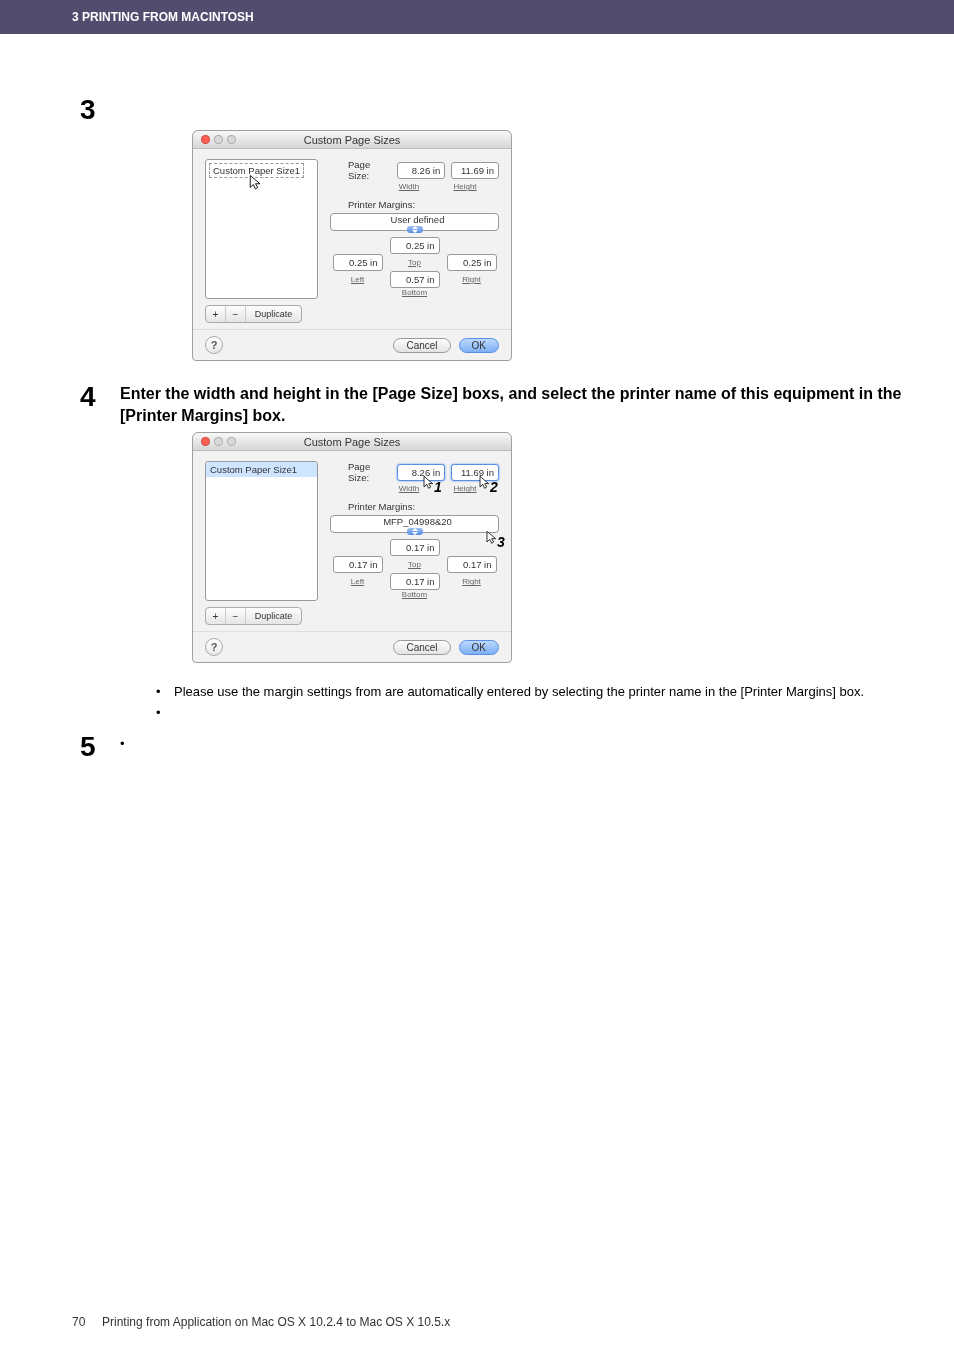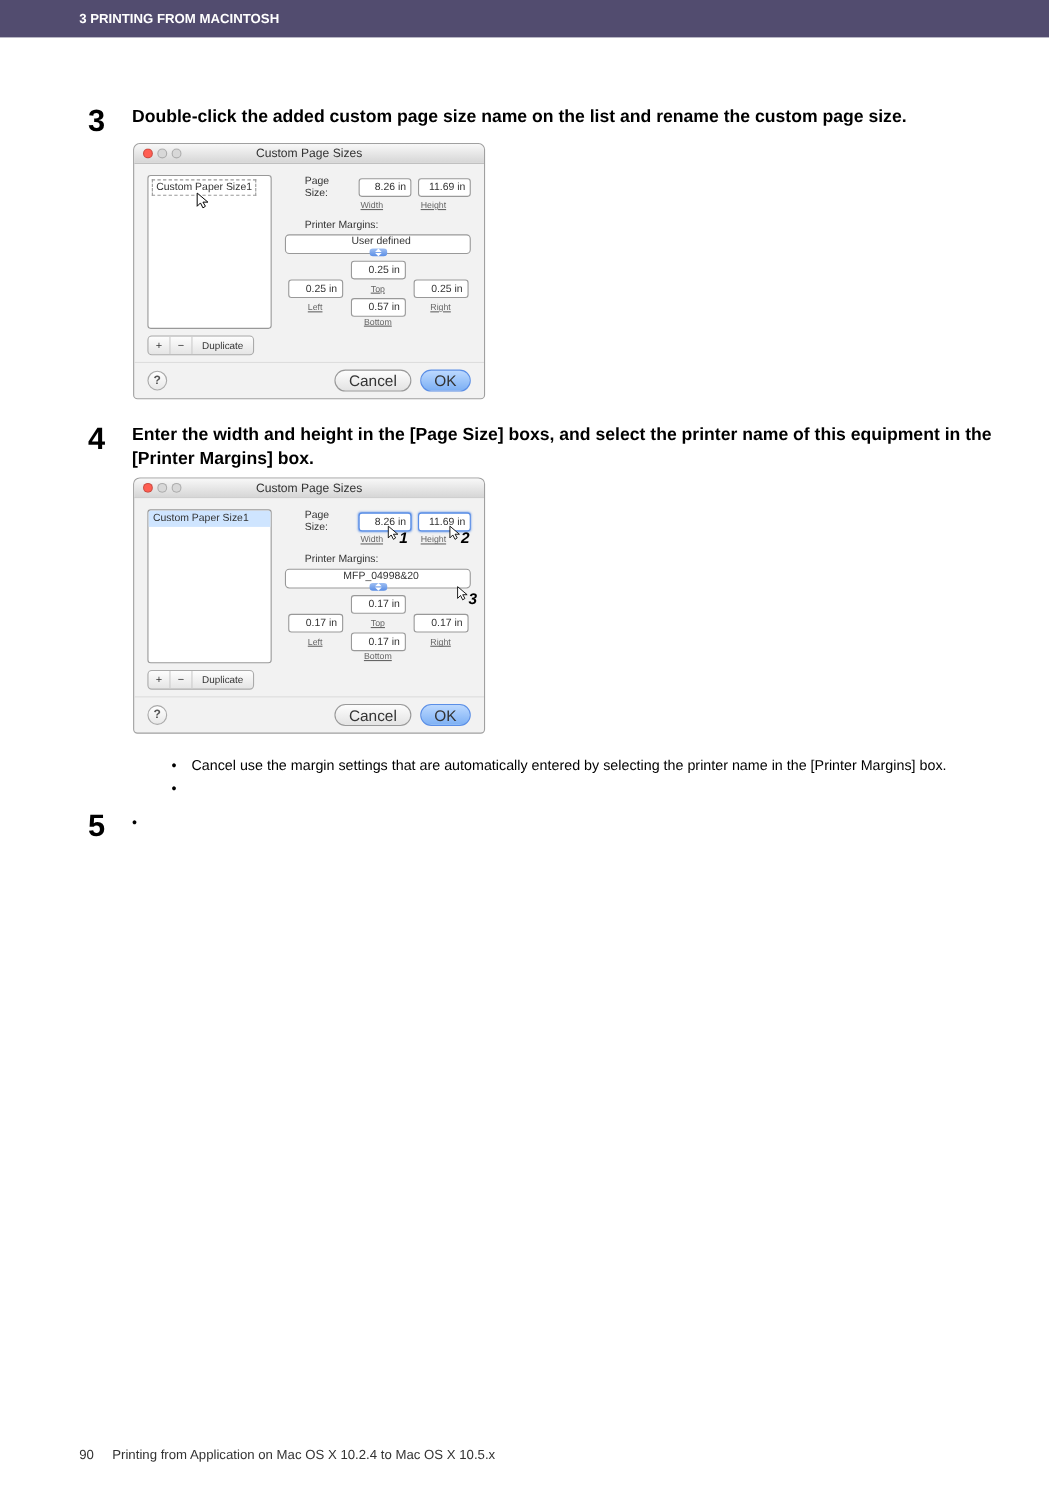--- a/index.html
+++ b/index.html
@@ -45,21 +45,21 @@
     flex: 1;
     padding-top: 2px;
   }
   .step-heading {
     font-size: 16px;
     font-weight: bold;
     line-height: 1.35;
     color: #000;
   }
   .screenshot-wrap {
-    margin-left: 41px;
+    margin-left: 112px;
     margin-top: 5px;
     margin-bottom: 20px;
   }
   .dialog {
     width: 320px;
     border: 1px solid #a0a0a0;
     background: #f2f2f2;
     border-radius: 6px 6px 4px 4px;
     font-family: "Lucida Grande", Arial, sans-serif;
     font-size: 10px;
@@ -203,21 +203,21 @@
     border: 1px solid #aaa;
     background: linear-gradient(#fff, #e8e8e8);
     display: flex; align-items: center; justify-content: center;
     font-size: 11px; color: #555; font-weight: bold;
   }
   .dlg-buttons { margin-left: auto; display: flex; gap: 8px; }
   .dlg-btn {
     border: 1px solid #999;
     border-radius: 10px;
     padding: 1px 12px;
-    font-size: 14px;
+    font-size: 10px;
     background: linear-gradient(#fdfdfd, #e3e3e3);
   }
   .dlg-btn.primary { background: linear-gradient(#bcd9ff, #7db0f4); border-color: #5a8ee6; }
   .callout-num {
     position: absolute;
     font-weight: 900;
     font-size: 14px;
     color: #000;
     font-style: italic;
   }
@@ -266,23 +266,20 @@
 <body>
 
 <div class="header-bar">
   <span class="header-text">3 PRINTING FROM MACINTOSH</span>
 </div>
 
 <div class="content">
 
   <div class="step-row">
     <div class="step-num">3</div>
-    <div class="step-body">
-      <div class="step-heading">Double-click the added custom page size name on the list and rename the custom page size.</div>
-    </div>
   </div>
 
   <div class="screenshot-wrap">
     <div class="dialog">
       <div class="dlg-title">
         <div class="traffic">
           <span class="dot dot-red"></span>
           <span class="dot dot-gray"></span>
           <span class="dot dot-gray"></span>
         </div>
@@ -423,37 +420,37 @@
           <div class="dlg-btn">Cancel</div>
           <div class="dlg-btn primary">OK</div>
         </div>
       </div>
     </div>
   </div>
 
   <div class="bullet-list">
     <div class="bullet-item">
       <span class="bullet-dot">•</span>
-      <span>Cancel use the margin settings that are automatically entered by selecting the printer name in the [Printer Margins] box.</span>
+      <span>Please use the margin settings from are automatically entered by selecting the printer name in the [Printer Margins] box.</span>
     </div>
     <div class="bullet-item">
       <span class="bullet-dot">•</span>
     </div>
   </div>
 
   <div class="step-row" style="margin-top:6px;">
     <div class="step-num">5</div>
     <div class="step-body">
       <div class="bullet-list" style="margin-left:0; margin-top:2px;">
         <div class="bullet-item">
           <span class="bullet-dot">•</span>
         </div>
       </div>
     </div>
   </div>
 
 </div>
 
 <div class="footer">
-  <span>90</span>
+  <span>70</span>
   &nbsp;&nbsp;&nbsp;
   <span>Printing from Application on Mac OS X 10.2.4 to Mac OS X 10.5.x</span>
 </div>
 
 </body></html>

